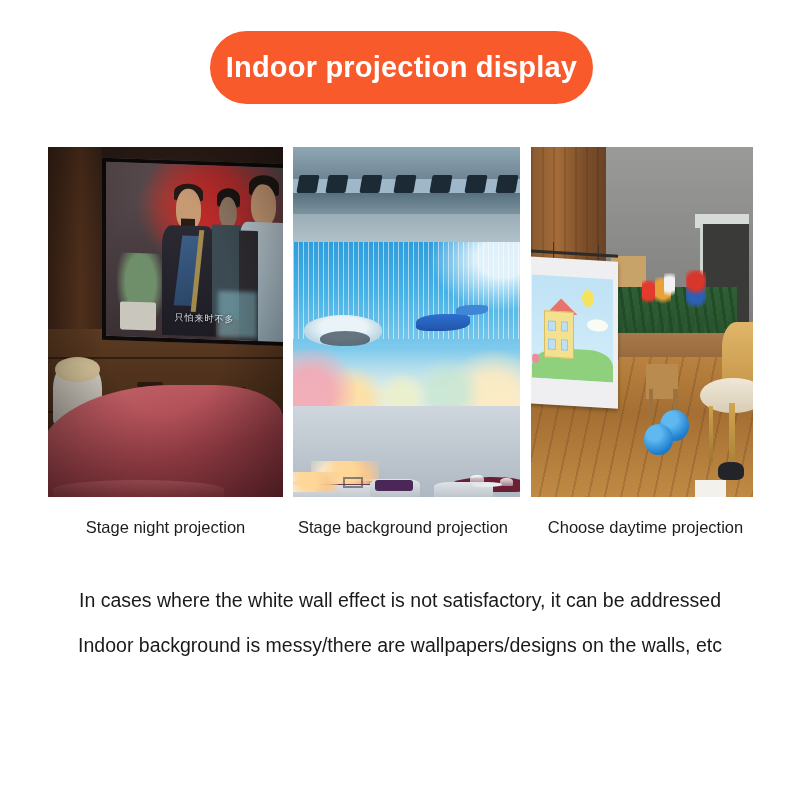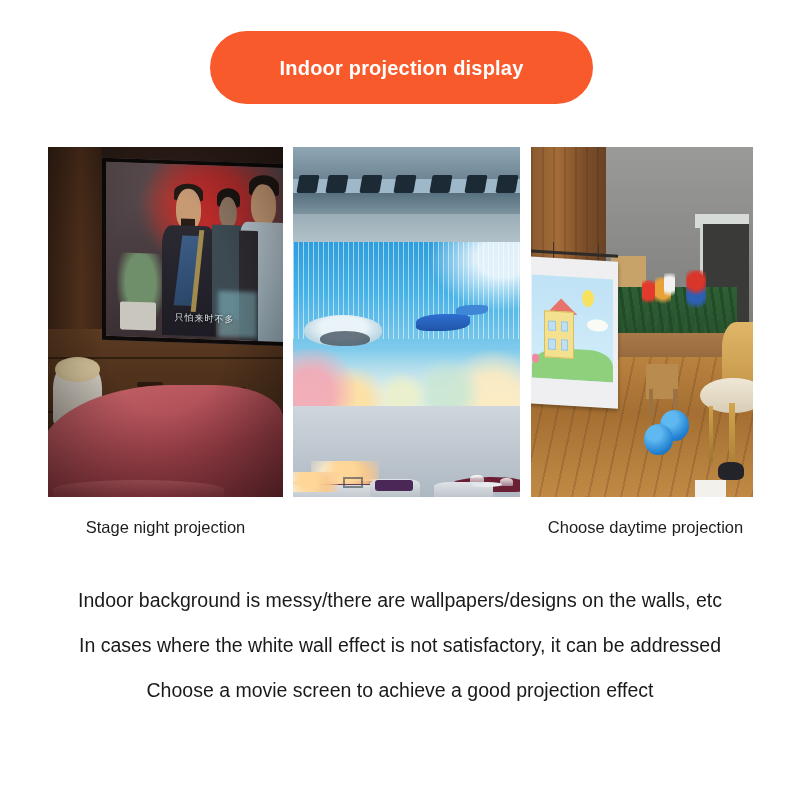--- a/index.html
+++ b/index.html
@@ -27,21 +27,21 @@
     width: 383px;
     height: 73px;
     background: #f95a2c;
     border-radius: 37px;
     display: flex;
     align-items: center;
     justify-content: center;
   }
   .banner-text {
     color: #ffffff;
-    font-size: 20px;
+    font-size: 29px;
     font-weight: bold;
     letter-spacing: 0.2px;
     white-space: nowrap;
     line-height: 1;
   }
 
   
   .photo-row {
     position: absolute;
     left: 48px;
@@ -664,22 +664,22 @@
             <div class="win w4"></div>
             <div class="flower"></div>
           </div>
         </div>
       </div>
     </div>
   </div>
 
   <div class="captions">
     <div class="caption cap1">Stage night projection</div>
+    <div class="caption cap2">Stage background projection</div>
     <div class="caption cap3">Choose daytime projection</div>
   </div>
 
   <div class="footer">
+    <div class="footline">In cases where the white wall effect is not satisfactory, it can be addressed</div>
     <div class="footline">Indoor background is messy/there are wallpapers/designs on the walls, etc</div>
-    <div class="footline">In cases where the white wall effect is not satisfactory, it can be addressed</div>
-    <div class="footline">Choose a movie screen to achieve a good projection effect</div>
   </div>
 
 </div>
 
 </body></html>

